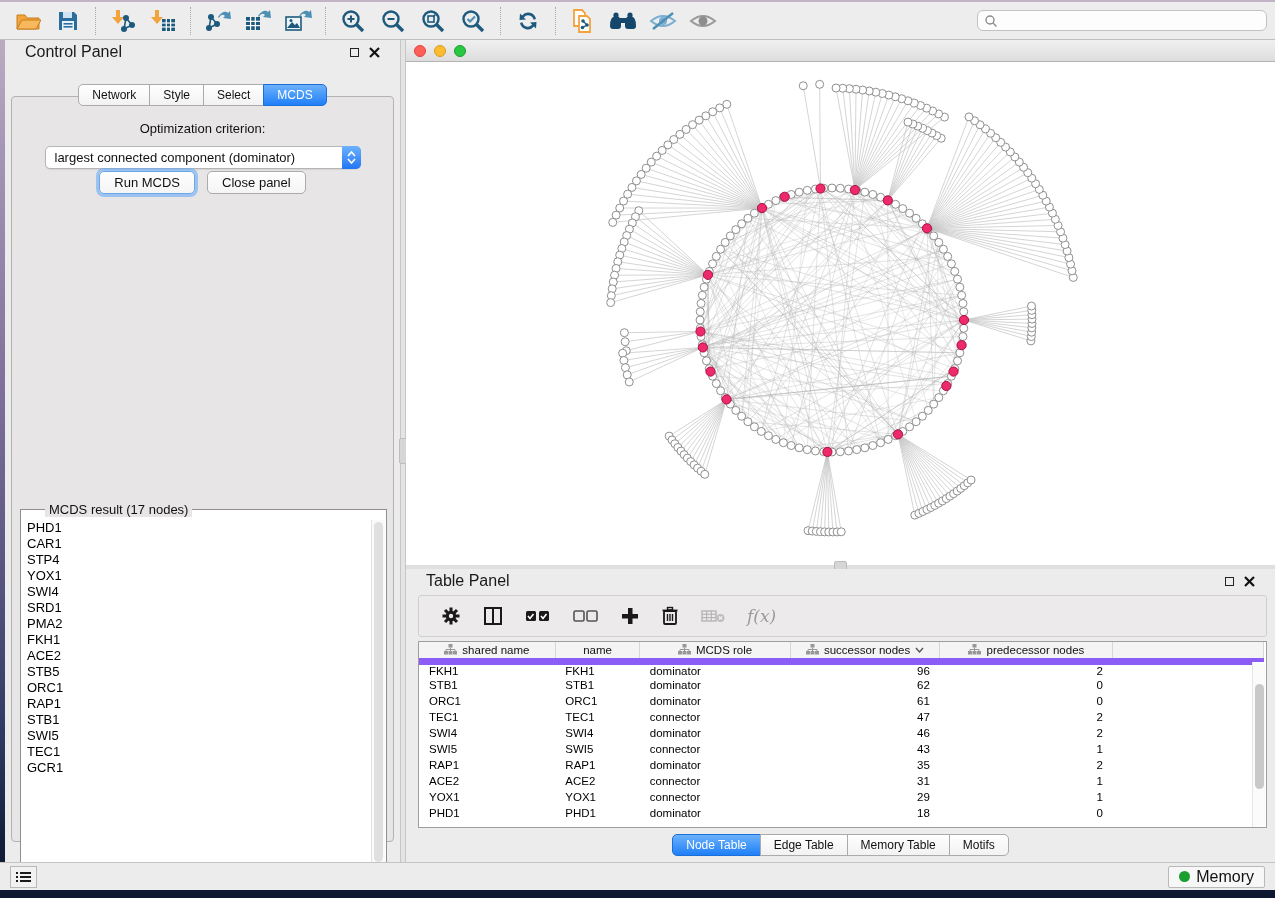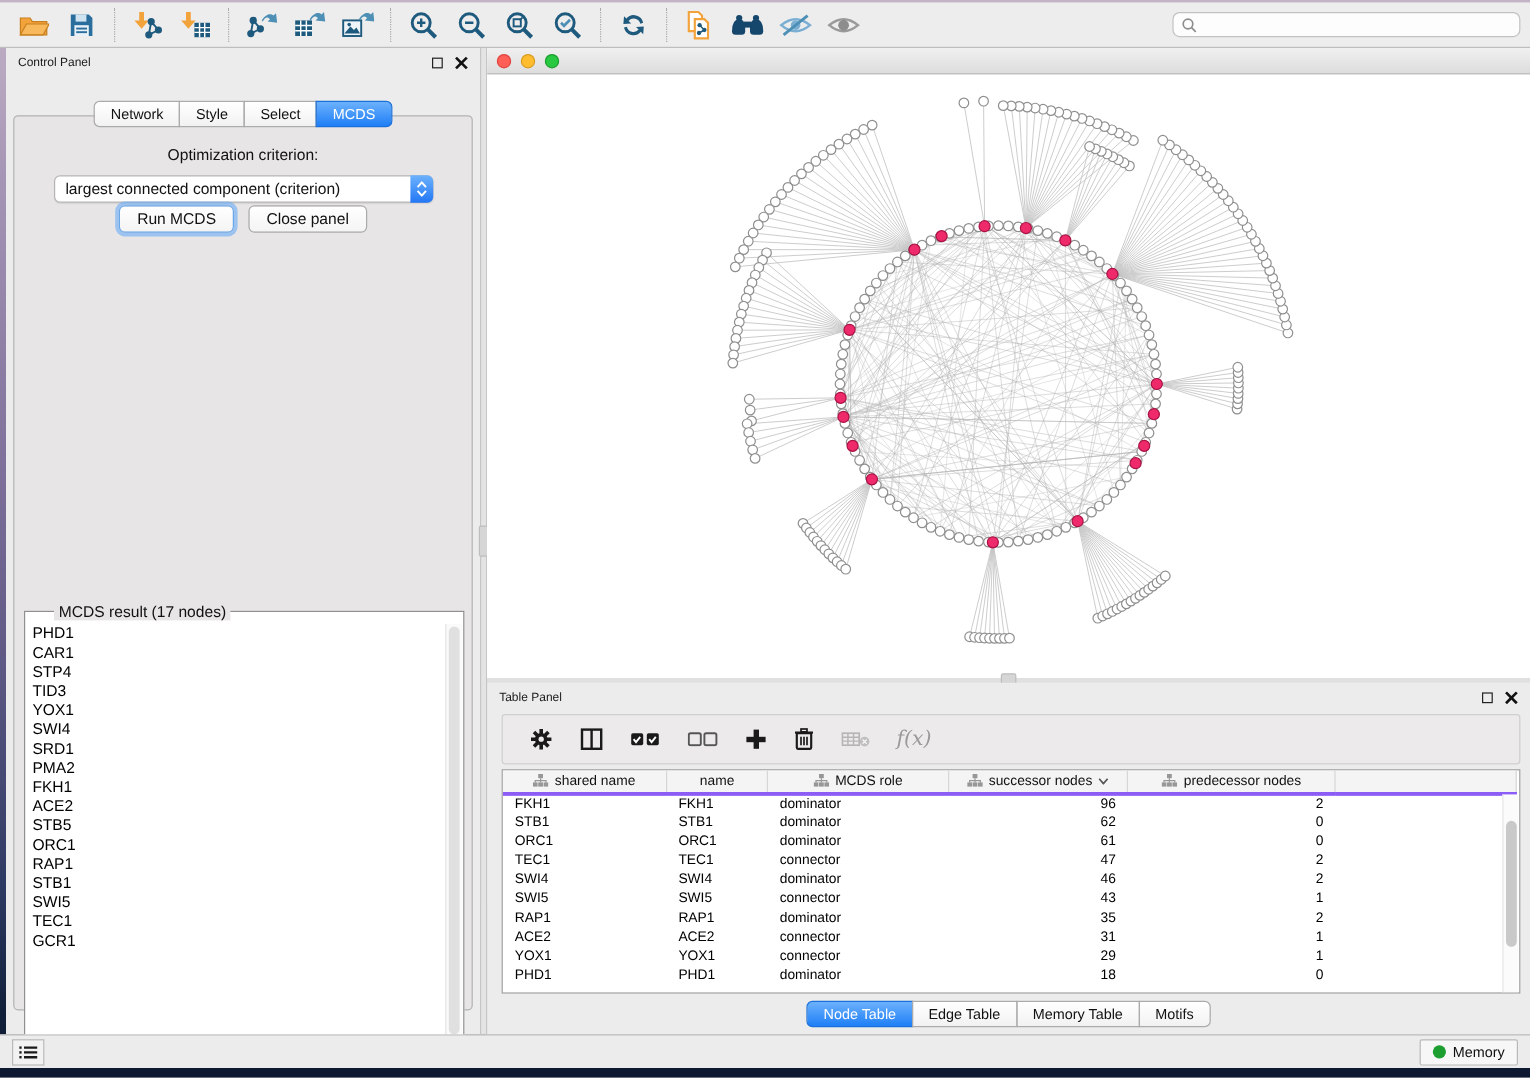--- a/index.html
+++ b/index.html
@@ -25,21 +25,21 @@
     background:#fdfdfd; display:flex; align-items:center; padding:0 6px; gap:4px;
   }
   #search-input input { border:none; outline:none; background:transparent; flex:1; font-size:12px; font-family:"Liberation Sans",sans-serif; }
 
   
   #control-panel { left:5px; top:40px; width:395px; height:822px; background:#ececec; }
   #v-splitter { left:400px; top:40px; width:6px; height:822px; background:#e4e4e4; border-left:1px solid #c6c6c6; border-right:1px solid #c6c6c6;}
   #v-splitter .grip { position:absolute; left:-2px; top:398px; width:9px; height:26px; background:#d6d6d6; border:1px solid #bdbdbd; border-radius:2px;}
   #right-region { left:406px; top:40px; width:869px; height:822px; background:#ececec; }
 
-  .panel-titlebar { height:24px; display:flex; align-items:center; padding:0 10px; font-size:10px; color:#1a1a1a; }
+  .panel-titlebar { height:24px; display:flex; align-items:center; padding:0 20px; font-size:16px; color:#1a1a1a; }
   .panel-ctrl { margin-left:auto; display:flex; gap:10px; align-items:center; }
   .float-box { width:9px; height:9px; border:1.5px solid #222; background:transparent; display:inline-block; }
 
   
   .seg { display:flex; justify-content:center; }
   .seg .tab {
     font-size:12px; padding:3px 13px; background:linear-gradient(#ffffff,#f2f2f2);
     border:1px solid #ababab; margin-left:-1px; color:#111; cursor:default; white-space:nowrap;
   }
   .seg .tab:first-child { border-radius:5px 0 0 5px; margin-left:0; }
@@ -100,40 +100,40 @@
   #tp-toolbar {
     margin:2px 8px 0 12px; height:42px; background:#eceaea; border:1px solid #cfcfcf; border-radius:3px;
     display:flex; align-items:center; padding:0 22px; gap:22px;
   }
   .tp-icon { display:flex; align-items:center; justify-content:center; }
   #fx-label { font-family:"DejaVu Serif", serif; font-style:italic; font-size:17px; color:#9a9a9a; }
 
   #node-table { margin:4px 8px 0 12px; background:#fff; border:1px solid #9e9e9e; position:relative; height:187px; overflow:hidden; }
   #node-table table { border-collapse:collapse; width:845px; table-layout:fixed; font-size:11.5px; }
   #node-table th {
-    background:#f4f4f4; border-bottom:3px solid #8b5cf6; border-right:1px solid #d6d6d6;
+    background:#f4f4f4; border-bottom:7px solid #8b5cf6; border-right:1px solid #d6d6d6;
     font-weight:normal; height:19px; padding:0 4px; color:#111;
   }
   #node-table th .hwrap { display:flex; align-items:center; justify-content:center; gap:5px; }
   #node-table td { height:16px; padding:0 10px; color:#000; white-space:nowrap; overflow:hidden; }
   #node-table td.num { text-align:right; }
   #table-vscroll { position:absolute; right:1px; top:20px; width:13px; height:165px; background:#fbfbfb; border-left:1px solid #e6e6e6; }
   #table-vscroll .thumb { position:absolute; left:2px; top:22px; width:9px; height:105px; background:#c9c9c9; border-radius:5px; }
 
   #table-tabs { margin-top:6px; }
 
   
   #status-bar {
     left:0; top:862px; width:1275px; height:28px; background:#ececec;
     border-top:1px solid #c4c4c4; display:flex; align-items:center; padding:0 10px;
   }
   #list-btn { width:27px; height:22px; border:1px solid #b9b9b9; background:#f2f2f2; display:flex; align-items:center; justify-content:center; }
   #memory-btn {
     margin-left:auto; height:22px; border:1px solid #b9b9b9; background:#f7f7f7; border-radius:2px;
-    display:flex; align-items:center; gap:6px; padding:0 10px; font-size:12px; color:#111;
+    display:flex; align-items:center; gap:6px; padding:0 10px; font-size:16px; color:#111;
   }
   #memory-dot { width:11px; height:11px; border-radius:50%; background:#1d9e30; }
 </style>
 </head>
 <body>
 
 <div id="toolbar" class="abs">
   <span class="tb-icon">
     <svg width="26" height="22">
         <path d="M2 5 L10 5 L12 8 L24 8 L24 19 L2 19 Z" fill="#f2a33c" stroke="#c87f1d"></path>
@@ -296,41 +296,40 @@
   </div>
   <div id="cp-inner">
     <div id="cp-tabs" class="seg">
         <span class="tab">Network</span>
         <span class="tab">Style</span>
         <span class="tab">Select</span>
         <span class="tab active">MCDS</span>
       </div>
     <div id="opt-label">Optimization criterion:</div>
     <div id="criterion-select">
-      <span class="val">largest connected component (criterion)</span>
+      <span class="val">largest connected component (dominator)</span>
       <span class="stepper">
         <svg width="9" height="6">
             <path d="M1 5 L4.5 1 L8 5" fill="none" stroke="#fff" stroke-width="1.6"></path>
           </svg>
         <svg width="9" height="6">
             <path d="M1 1 L4.5 5 L8 1" fill="none" stroke="#fff" stroke-width="1.6"></path>
           </svg>
       </span>
     </div>
     <div id="cp-buttons">
       <button class="mac-btn focused">Run MCDS</button>
       <button class="mac-btn">Close panel</button>
     </div>
     <div id="result-box">
       <div id="result-legend">MCDS result (17 nodes)</div>
       <div id="result-list">
           <div>PHD1</div>
           <div>CAR1</div>
           <div>STP4</div>
-          <div>TID3</div>
           <div>YOX1</div>
           <div>SWI4</div>
           <div>SRD1</div>
           <div>PMA2</div>
           <div>FKH1</div>
           <div>ACE2</div>
           <div>STB5</div>
           <div>ORC1</div>
           <div>RAP1</div>
           <div>STB1</div>

